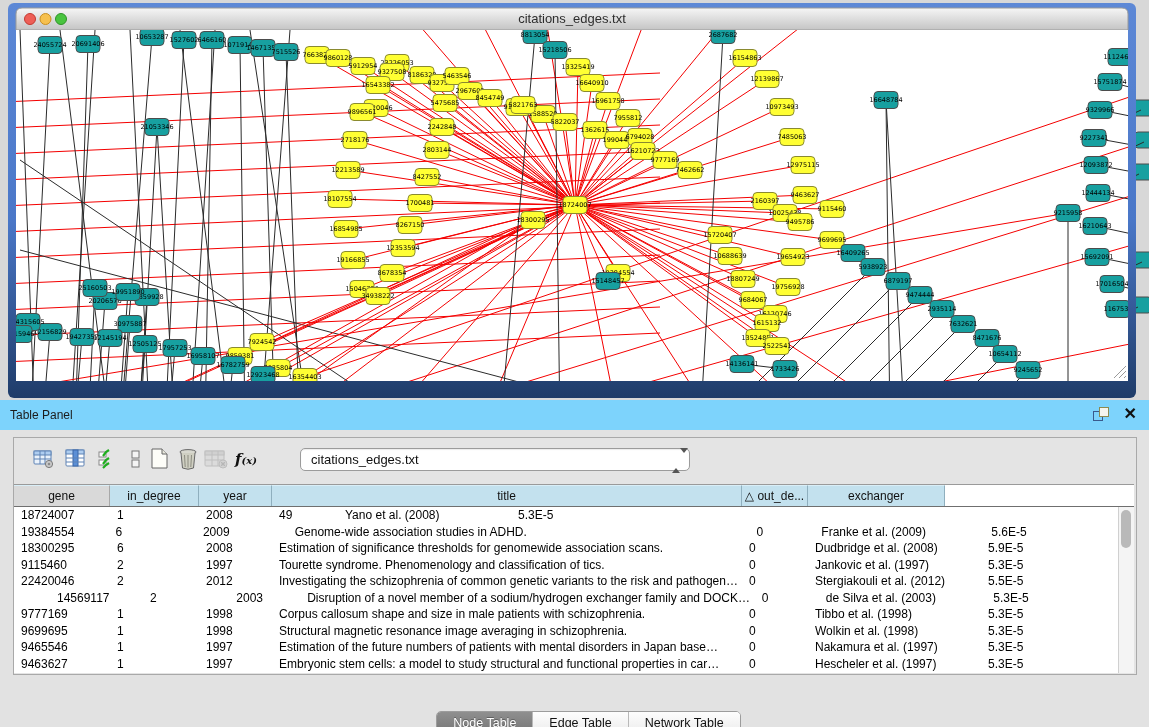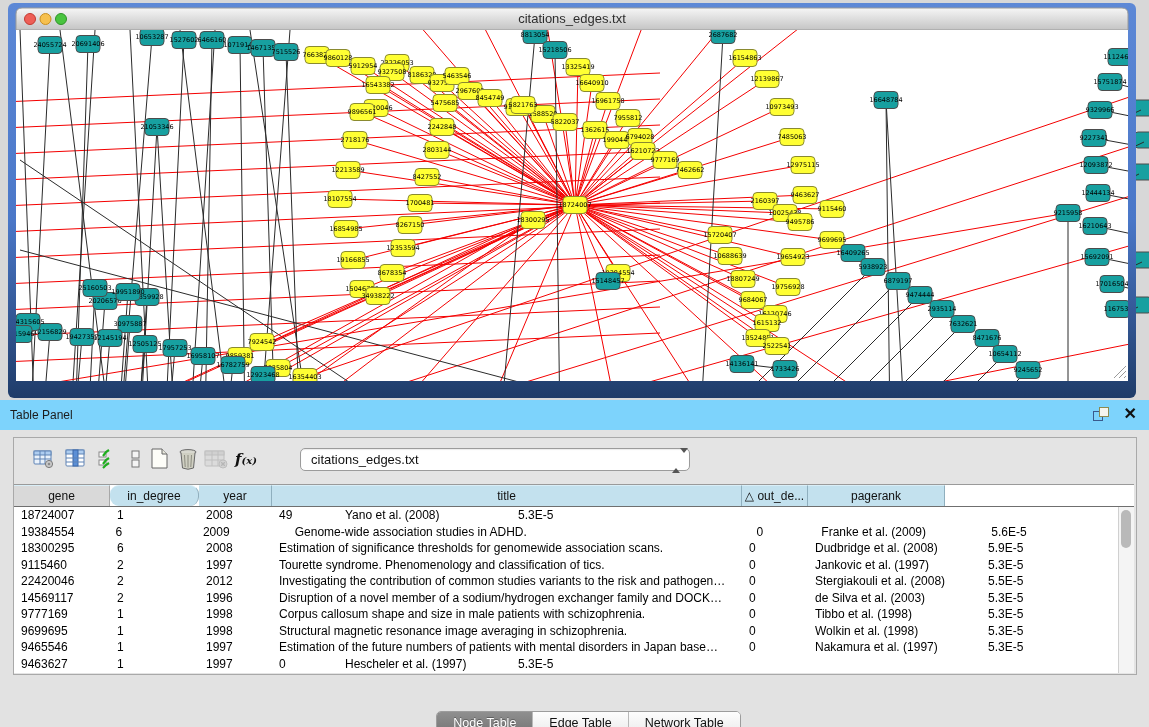--- a/index.html
+++ b/index.html
@@ -589,25 +589,25 @@
       </div>
       <div class="combo">
         <span>citations_edges.txt</span>
         <span class="arrows"><span class="up"></span><span class="dn"></span></span>
       </div>
     </div>
 
     <div class="tbl">
       <div class="thead" id="thead">
           <div class="th gray" style="width: 96px;">gene</div>
-          <div class="th" style="width: 89px; border-radius: 9px;">in_degree</div>
+          <div class="th" style="width: 89px;">in_degree</div>
           <div class="th" style="width: 73px; text-align: right;">year</div>
           <div class="th" style="width: 470px;">title</div>
           <div class="th" style="width: 66px;">△ out_de...</div>
-          <div class="th" style="width: 137px;">pagerank</div>
+          <div class="th" style="width: 137px;">exchanger</div>
         </div>
       <div class="rows" id="tbody">
           <div class="tr">
             <div class="td" style="width: 96px;">18724007</div>
             <div class="td" style="width: 89px;">1</div>
             <div class="td" style="width: 73px;">2008</div>
             <div class="td" style="width: 66px;">49</div>
             <div class="td" style="width: 173px;">Yano et al. (2008)</div>
             <div class="td" style="width: 137px;">5.3E-5</div>
           </div>
@@ -635,29 +635,29 @@
             <div class="td" style="width: 73px;">1997</div>
             <div class="td" style="width: 470px;">Tourette syndrome. Phenomenology and classification of tics.</div>
             <div class="td" style="width: 66px;">0</div>
             <div class="td" style="width: 173px;">Jankovic et al. (1997)</div>
             <div class="td" style="width: 137px;">5.3E-5</div>
           </div>
           <div class="tr">
             <div class="td" style="width: 96px;">22420046</div>
             <div class="td" style="width: 89px;">2</div>
             <div class="td" style="width: 73px;">2012</div>
-            <div class="td" style="width: 470px;">Investigating the contribution of common studies variants to the risk and pathogen…</div>
-            <div class="td" style="width: 66px;">0</div>
-            <div class="td" style="width: 173px;">Stergiakouli et al. (2008)</div>
+            <div class="td" style="width: 470px;">Investigating the schizophrenia of common genetic variants to the risk and pathogen…</div>
+            <div class="td" style="width: 66px;">0</div>
+            <div class="td" style="width: 173px;">Stergiakouli et al. (2012)</div>
             <div class="td" style="width: 137px;">5.5E-5</div>
           </div>
           <div class="tr">
-            <div class="td" style="width: 96px;">14569117</div>
+            <div class="td" style="width: 96px; margin-left: 36px;">14569117</div>
             <div class="td" style="width: 89px;">2</div>
-            <div class="td" style="width: 73px;">1996</div>
+            <div class="td" style="width: 73px;">2003</div>
             <div class="td" style="width: 470px;">Disruption of a novel member of a sodium/hydrogen exchanger family and DOCK…</div>
             <div class="td" style="width: 66px;">0</div>
             <div class="td" style="width: 173px;">de Silva et al. (2003)</div>
             <div class="td" style="width: 137px;">5.3E-5</div>
           </div>
           <div class="tr">
             <div class="td" style="width: 96px;">9777169</div>
             <div class="td" style="width: 89px;">1</div>
             <div class="td" style="width: 73px;">1998</div>
             <div class="td" style="width: 470px;">Corpus callosum shape and size in male patients with schizophrenia.</div>
@@ -680,20 +680,21 @@
             <div class="td" style="width: 73px;">1997</div>
             <div class="td" style="width: 470px;">Estimation of the future numbers of patients with mental disorders in Japan base…</div>
             <div class="td" style="width: 66px;">0</div>
             <div class="td" style="width: 173px;">Nakamura et al. (1997)</div>
             <div class="td" style="width: 137px;">5.3E-5</div>
           </div>
           <div class="tr">
             <div class="td" style="width: 96px;">9463627</div>
             <div class="td" style="width: 89px;">1</div>
             <div class="td" style="width: 73px;">1997</div>
+            <div class="td" style="width: 470px;">Embryonic stem cells: a model to study structural and functional properties in car…</div>
             <div class="td" style="width: 66px;">0</div>
             <div class="td" style="width: 173px;">Hescheler et al. (1997)</div>
             <div class="td" style="width: 137px;">5.3E-5</div>
           </div>
         </div>
       <div class="vscroll">
           <div class="vthumb"></div>
         </div>
     </div>
 

